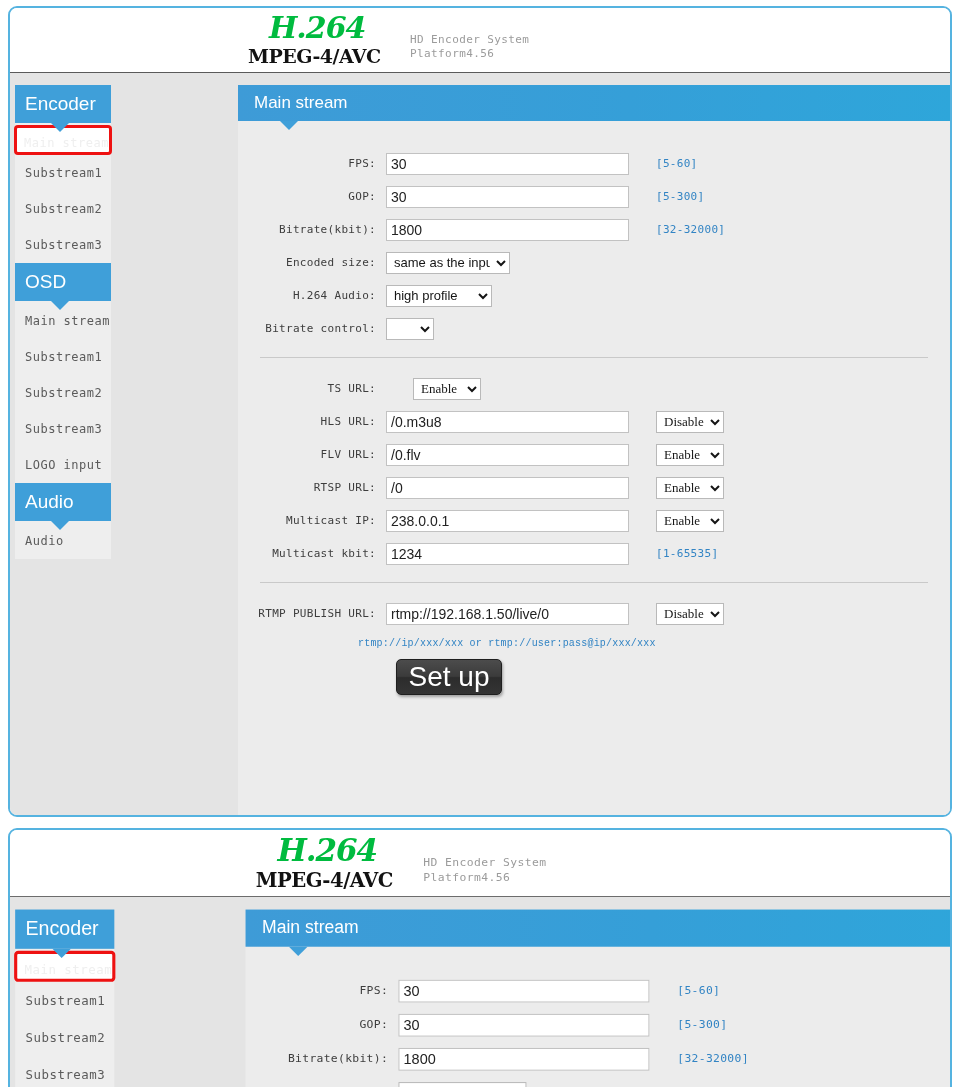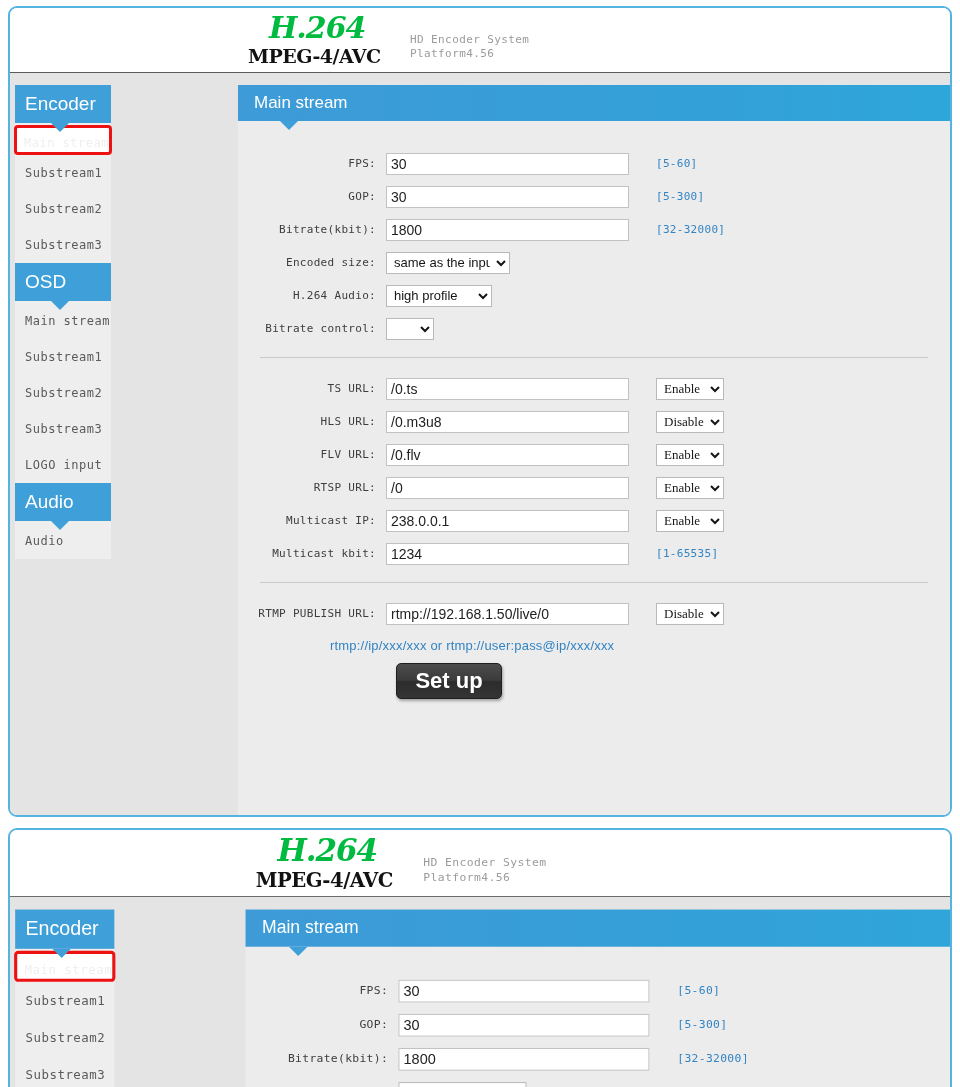--- a/index.html
+++ b/index.html
@@ -196,36 +196,36 @@
   .fsel.mid  { width: 106px; }
   .fsel.narrow { width: 48px; padding-left: 32px; }
   .fsel.enable { width: 68px; margin-left: 27px; font-family: Liberation Serif, serif; }
 
   .divider {
     height: 1px;
     background: #c9c9c9;
     margin: 12px 22px 14px 22px;
   }
   .hinturl {
-    margin-left: 92px;
-    font-family: Liberation Sans, sans-serif;
-    font-size: 13px;
+    margin-left: 120px;
+    font-family: Liberation Mono, monospace;
+    font-size: 10px;
     color: #3284c4;
     letter-spacing: 0.2px;
     padding-top: 8px;
   }
   .setup-wrap { margin-left: 158px; padding-top: 10px; }
   .setup-btn {
     width: 106px; height: 36px;
     background: linear-gradient(to bottom, #4c4c4c 0%, #3b3b3b 48%, #2c2c2c 52%, #343434 100%);
     border: 1px solid #1f1f1f;
     border-radius: 5px;
     color: #ffffff;
-    font-size: 22px;
-    font-weight: bold;
+    font-size: 28px;
+    font-weight: normal;
     cursor: pointer;
     box-shadow: 1px 2px 3px rgba(0,0,0,0.32);
     font-family: "Liberation Sans", sans-serif;
   }
 
   
   .scaled {
     position: absolute;
     left: 0; top: 0;
     width: 944px;
@@ -331,21 +331,20 @@
             <div class="flabel">Bitrate control:</div>
             <select class="fsel narrow">
               <option>vbr</option>
             </select>
           </div>
 
           <div class="divider"></div>
 
           <div class="frow">
             <div class="flabel">TS URL:</div>
-            <input class="finput" value="/0.ts" style="">
             <select class="fsel enable">
               <option>Enable</option>
             </select>
           </div>
 
           <div class="frow">
             <div class="flabel">HLS URL:</div>
             <input class="finput" value="/0.m3u8" style="">
             <select class="fsel enable">
               <option>Disable</option>

